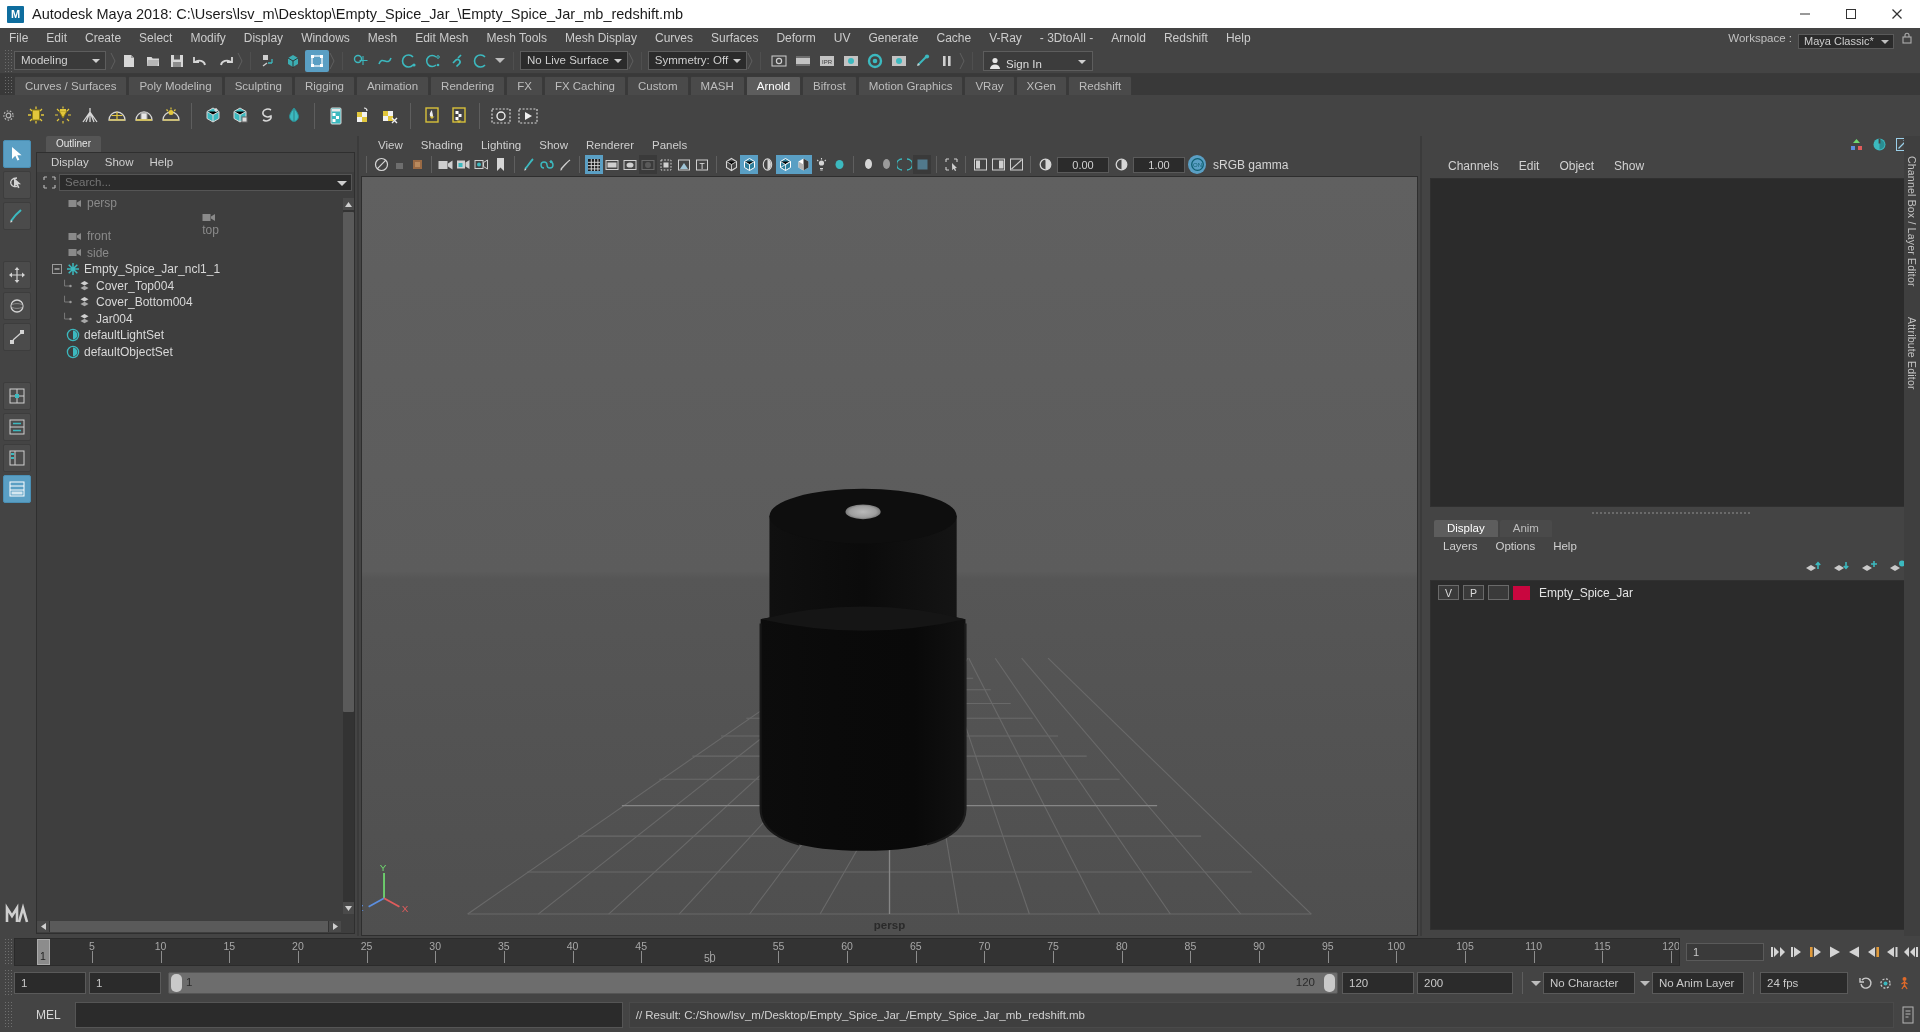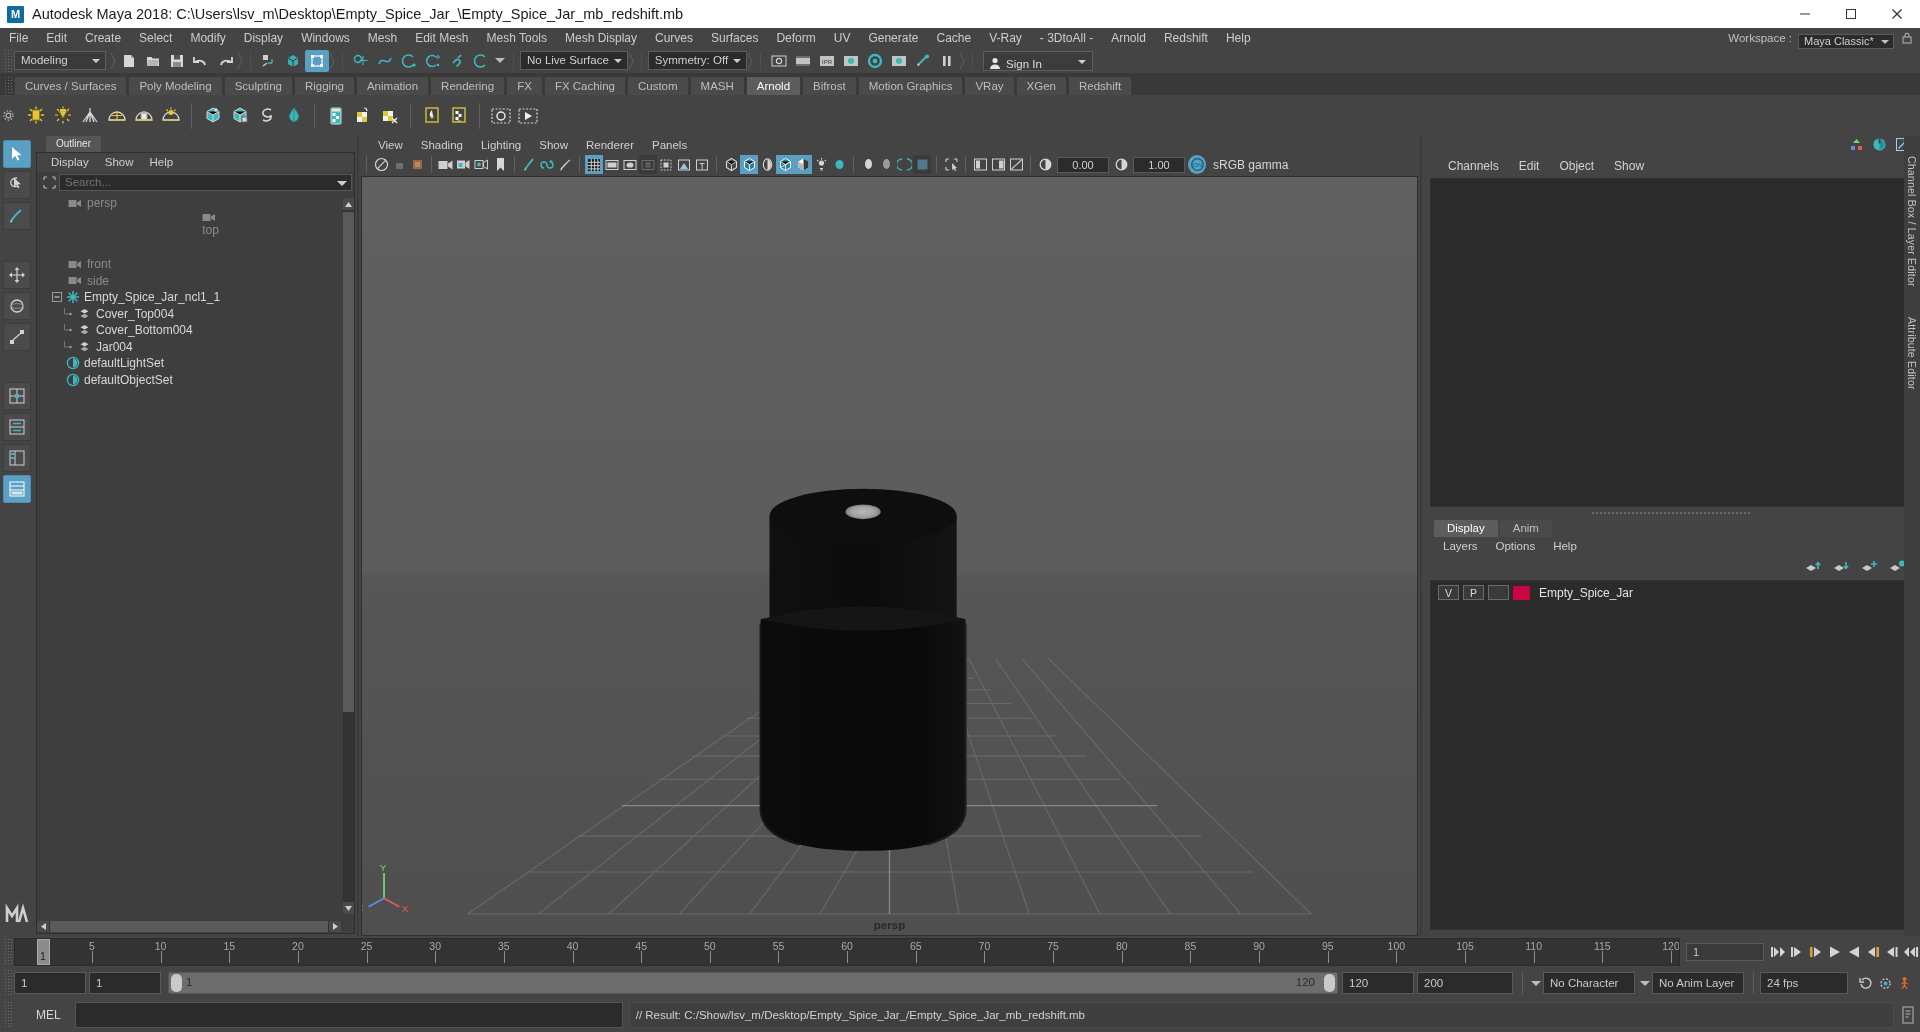--- a/index.html
+++ b/index.html
@@ -846,21 +846,21 @@
           <div class="ol-row dim" style="padding-left:30px;flex-direction:column;">
             <span class="tico">
               <svg width="15" height="11" viewBox="0 0 15 11">
                   <rect x="0.5" y="2" width="8" height="7" fill="#8a8a8a"></rect>
                   <path d="M9 4.5 l4 -2.5 v7 l-4 -2.5 z" fill="#8a8a8a"></path>
                 </svg>
             </span>
             <span class="lbl">top</span>
           </div>
 
-          <div class="ol-row dim" style="padding-left:30px;margin-top:28px;">
+          <div class="ol-row dim" style="padding-left:30px;">
             <span class="tico">
               <svg width="15" height="11" viewBox="0 0 15 11">
                   <rect x="0.5" y="2" width="8" height="7" fill="#8a8a8a"></rect>
                   <path d="M9 4.5 l4 -2.5 v7 l-4 -2.5 z" fill="#8a8a8a"></path>
                 </svg>
             </span>
             <span class="lbl">front</span>
           </div>
 
           <div class="ol-row dim" style="padding-left:30px;">
@@ -1420,21 +1420,21 @@
         <div class="ts-num" style="left: 351.546px;">25</div>
         <div class="ts-tick" style="left: 420.202px;"></div>
         <div class="ts-num" style="left: 420.202px;">30</div>
         <div class="ts-tick" style="left: 488.857px;"></div>
         <div class="ts-num" style="left: 488.857px;">35</div>
         <div class="ts-tick" style="left: 557.513px;"></div>
         <div class="ts-num" style="left: 557.513px;">40</div>
         <div class="ts-tick" style="left: 626.168px;"></div>
         <div class="ts-num" style="left: 626.168px;">45</div>
         <div class="ts-tick" style="left: 694.824px;"></div>
-        <div class="ts-num" style="left: 694.824px;">50</div>
+        <div class="ts-num" style="left: 694.824px; margin-top: 12px;">50</div>
         <div class="ts-tick" style="left: 763.479px;"></div>
         <div class="ts-num" style="left: 763.479px;">55</div>
         <div class="ts-tick" style="left: 832.134px;"></div>
         <div class="ts-num" style="left: 832.134px;">60</div>
         <div class="ts-tick" style="left: 900.79px;"></div>
         <div class="ts-num" style="left: 900.79px;">65</div>
         <div class="ts-tick" style="left: 969.445px;"></div>
         <div class="ts-num" style="left: 969.445px;">70</div>
         <div class="ts-tick" style="left: 1038.1px;"></div>
         <div class="ts-num" style="left: 1038.1px;">75</div>

